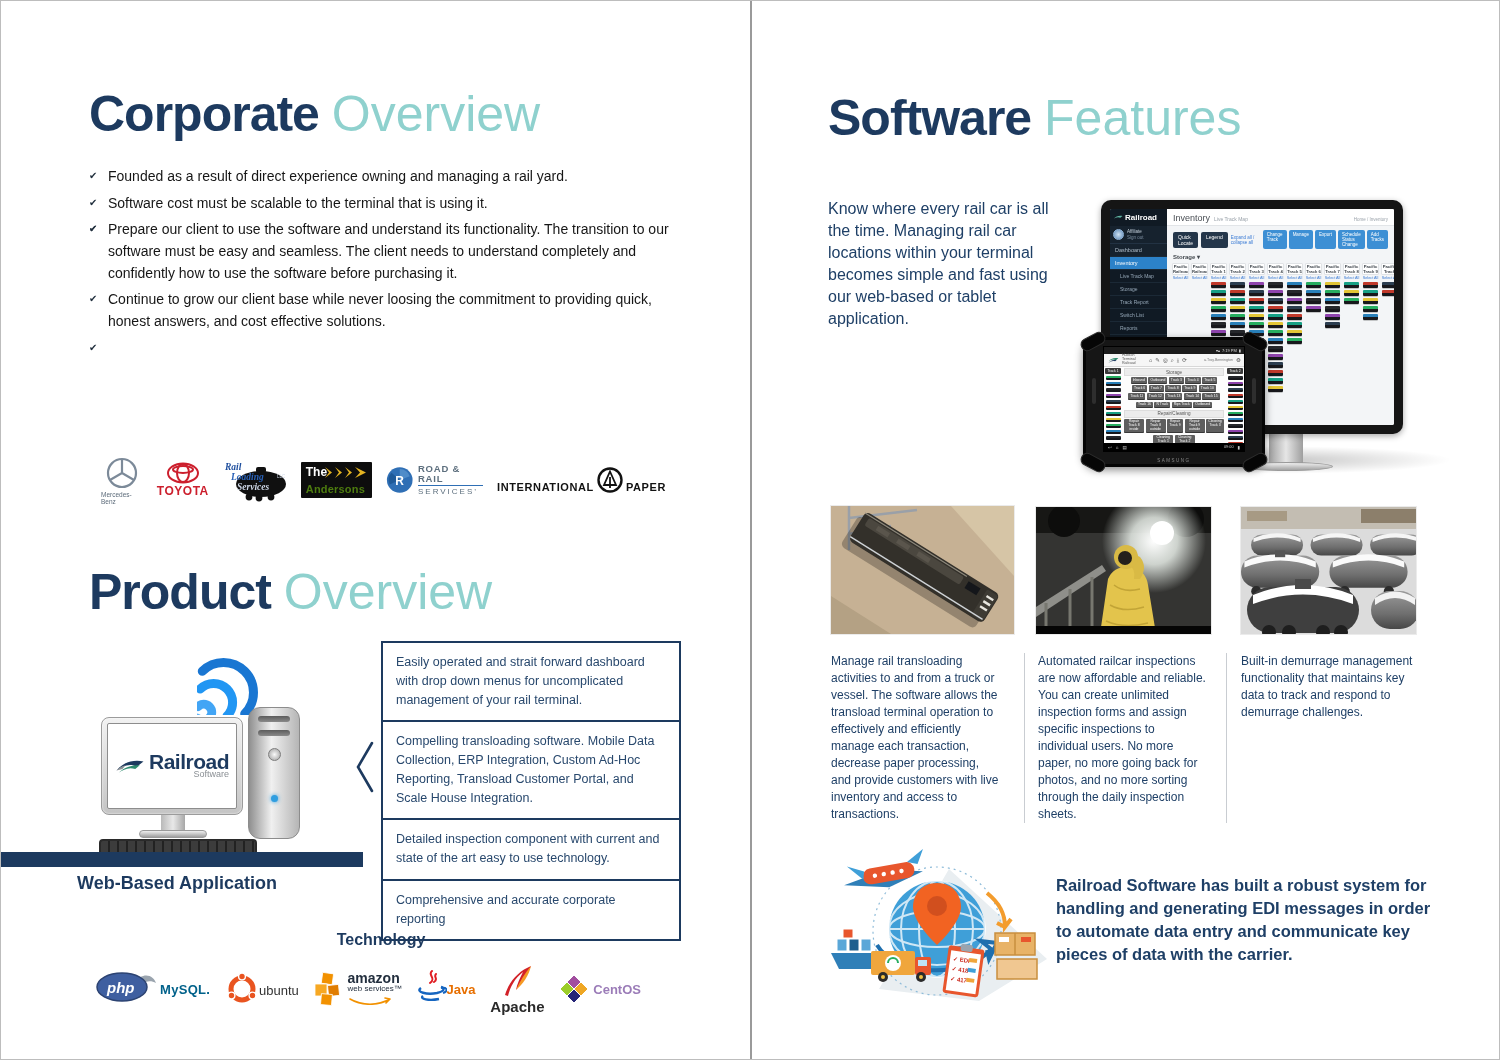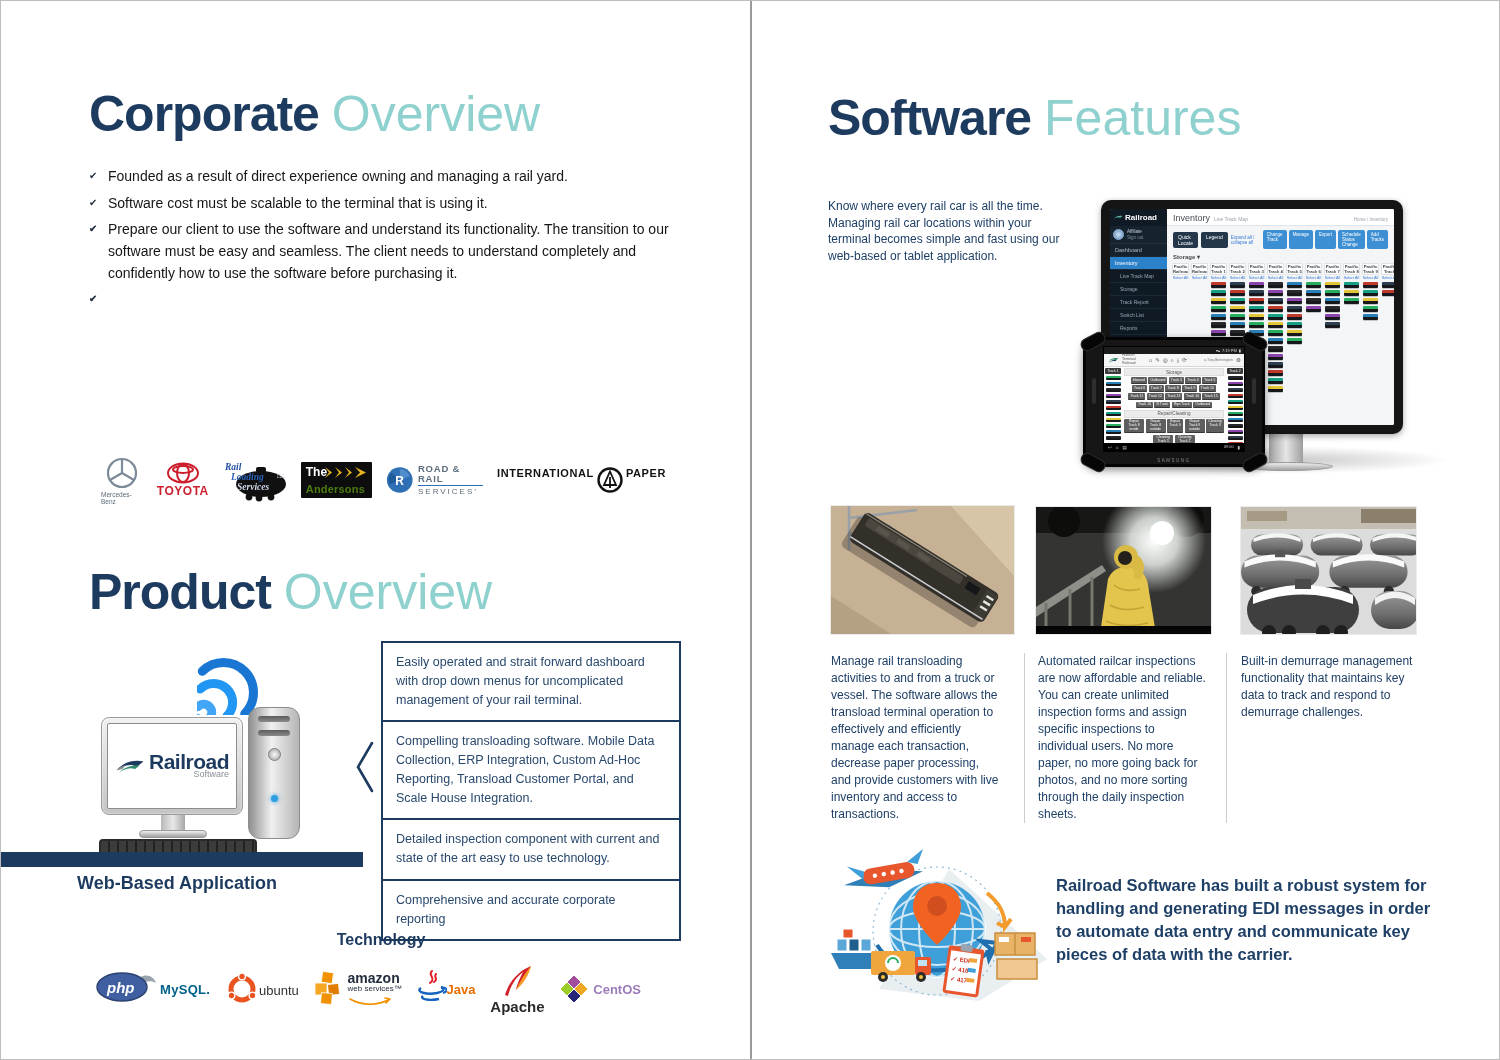--- a/index.html
+++ b/index.html
@@ -24,21 +24,21 @@
   .clogo-mb .mb-name { font-size:6.5px; color:#5c6b7a; margin-top:1px; }
   .clogo-toyota .ty-name { font-size:12px; font-weight:bold; color:#cc1f2d; letter-spacing:.5px; margin-top:0; }
   .clogo-and { width:78px; height:36px; background:#0d0d0d; position:relative; border-radius:1px; }
   .and-the { position:absolute; left:5px; top:3px; color:#fff; font-weight:bold; font-size:12px; }
   .and-chev { position:absolute; right:4px; top:4px; }
   .and-name { position:absolute; left:5px; bottom:3px; color:#4d7c0f; font-weight:bold; font-size:11px; letter-spacing:.2px; }
   .clogo-rr { flex-direction:row; gap:4px; }
   .rr-text { display:flex; flex-direction:column; line-height:1; }
   .rr-l1 { font-size:9.5px; font-weight:bold; color:#5d6f7e; letter-spacing:.8px; }
   .rr-l2 { font-size:8px; color:#5d6f7e; letter-spacing:2px; margin-top:2px; border-top:1px solid #2f6fb5; padding-top:2px; }
-  .clogo-ip { flex-direction:row; gap:3px; align-items:flex-start; }
+  .clogo-ip { flex-direction:row; gap:3px; align-items:flex-end; }
   .ip-t { font-size:11px; font-weight:bold; color:#121212; letter-spacing:.6px; }
 
   
   .wifi { position:absolute; left:196px; top:648px; }
   .monitor-l { position:absolute; left:100px; top:716px; width:142px; height:98px; background:linear-gradient(#f2f2f2,#c4c4c4); border:1px solid #9b9b9b; border-radius:8px; padding:5px; box-shadow:inset 0 0 2px #fff; }
   .monitor-l .screen { width:100%; height:100%; background:#fff; border:1px solid #8d8d8d; border-radius:2px; display:flex; align-items:center; justify-content:center; gap:4px; }
   .rl-logo-text { line-height:.85; }
   .rl-main { font-size:21px; font-weight:bold; color:#1d3a5f; letter-spacing:-.5px; }
   .rl-sub { font-size:9px; color:#8a8f94; text-align:right; display:block; }
   .mon-neck { position:absolute; left:160px; top:814px; width:24px; height:16px; background:linear-gradient(90deg,#b9b9b9,#e8e8e8,#a7a7a7); }
@@ -62,26 +62,26 @@
   .tech-logos { position:absolute; left:95px; top:952px; width:545px; height:72px; display:flex; align-items:center; justify-content:space-between; }
   .tlogo { display:flex; flex-direction:row; align-items:center; justify-content:center; line-height:1; }
   .mysql-t { font-size:13px; font-weight:bold; color:#00618a; margin-top:1px; letter-spacing:.3px; }
   .ubuntu-t { font-size:13px; color:#333; margin-top:2px; }
   .aws-text { line-height:.9; text-align:left; }
   .aws-t1 { font-size:14px; font-weight:bold; color:#232f3e; }
   .aws-t2 { font-size:8px; color:#232f3e; display:block; }
   .java-t { font-size:13px; font-weight:bold; color:#e76f00; margin-top:1px; }
   .apache-t { font-size:15px; font-weight:bold; color:#2a2a2a; }
   .centos-t { font-size:13px; font-weight:bold; color:#9b7cb8; }
-  .tl-aws { flex-direction:row; gap:4px; align-items:flex-start; }
+  .tl-aws { flex-direction:row; gap:4px; align-items:center; }
   .tl-apache { flex-direction:column; }
   .tl-centos { flex-direction:row; gap:4px; align-items:center; }
 
   
-  .intro { position:absolute; left:827px; top:197px; width:240px; font-size:12px; line-height:1.38; color:#1e3f66; }
+  .intro { position:absolute; left:827px; top:197px; width:240px; font-size:16px; line-height:1.38; color:#1e3f66; }
 
   
   .mock-shadow { position:absolute; left:1095px; top:444px; width:370px; height:30px; background:radial-gradient(ellipse at center, rgba(0,0,0,.22), rgba(0,0,0,0) 65%); }
   .monitor-r { position:absolute; left:1100px; top:199px; width:302px; height:234px; background:#151515; border-radius:10px; padding:9px; box-shadow:0 2px 6px rgba(0,0,0,.35); }
   .mr-screen { width:100%; height:100%; background:#fff; border-radius:2px; overflow:hidden; display:flex; }
   .mr-side { width:57px; background:#16222e; color:#c6d2dd; flex-shrink:0; }
   .mr-logo { display:flex; align-items:center; gap:2px; padding:4px 3px; background:#101a24; }
   .mr-logo-name { font-size:8px; font-weight:bold; color:#fff; }
   .mr-user { display:flex; align-items:center; gap:3px; padding:3px; border-bottom:1px solid #223243; }
   .mr-avatar { width:11px; height:11px; border-radius:50%; background:radial-gradient(#cfe3f5,#5b87b5); border:1px solid #8fb3d8; flex-shrink:0; }
@@ -152,20 +152,21 @@
   <div>
 
     <h1 class="h1" style="left:88px; top:84px;"><span class="t-dark">Corporate</span> <span class="t-light">Overview</span></h1>
 
     <ul class="bullets">
         <li class="bullet"><span class="check">✔</span><span>Founded as a result of direct experience owning and managing a rail yard.</span></li>
         <li class="bullet"><span class="check">✔</span><span>Software cost must be scalable to the terminal that is using it.</span></li>
         <li class="bullet"><span class="check">✔</span></li>
         <li class="bullet"><span class="check">✔</span><span>Prepare our client to use the software and understand its functionality. The transition to our software must be easy and seamless.  The client needs to understand completely and confidently how to use the software before purchasing it.</span></li>
         <li class="bullet"><span class="check">✔</span></li>
+        <li class="bullet"><span class="check"></span><span>Continue to grow our client base while never loosing the commitment to providing quick, honest answers, and cost effective solutions.</span></li>
         <li class="bullet"><span class="check">✔</span></li>
       </ul>
 
     <div class="client-logos">
       <div class="clogo clogo-mb">
         <svg width="34" height="34" viewBox="0 0 34 34">
           <circle cx="17" cy="17" r="14" fill="none" stroke="#7c8a99" stroke-width="2.2"></circle>
           <path d="M17 17 L17 3 M17 17 L5 24 M17 17 L29 24" stroke="#7c8a99" stroke-width="2.2" fill="none"></path>
         </svg>
         <span class="mb-name">Mercedes-Benz</span>

